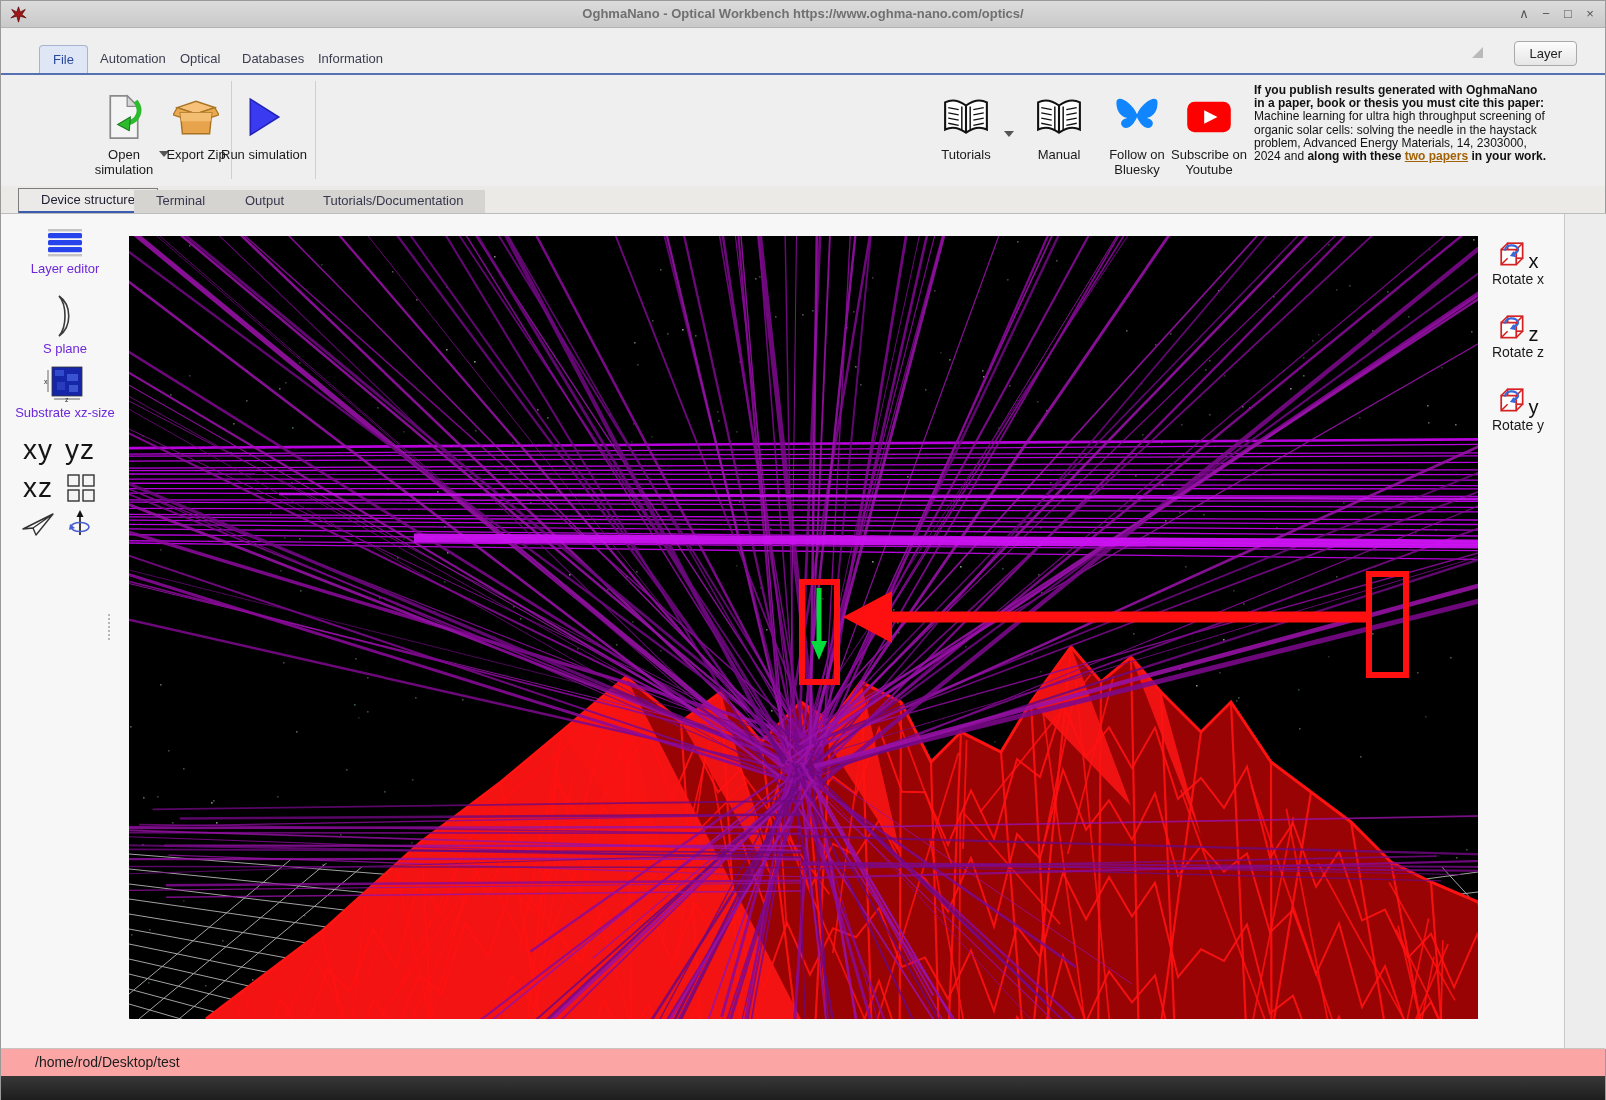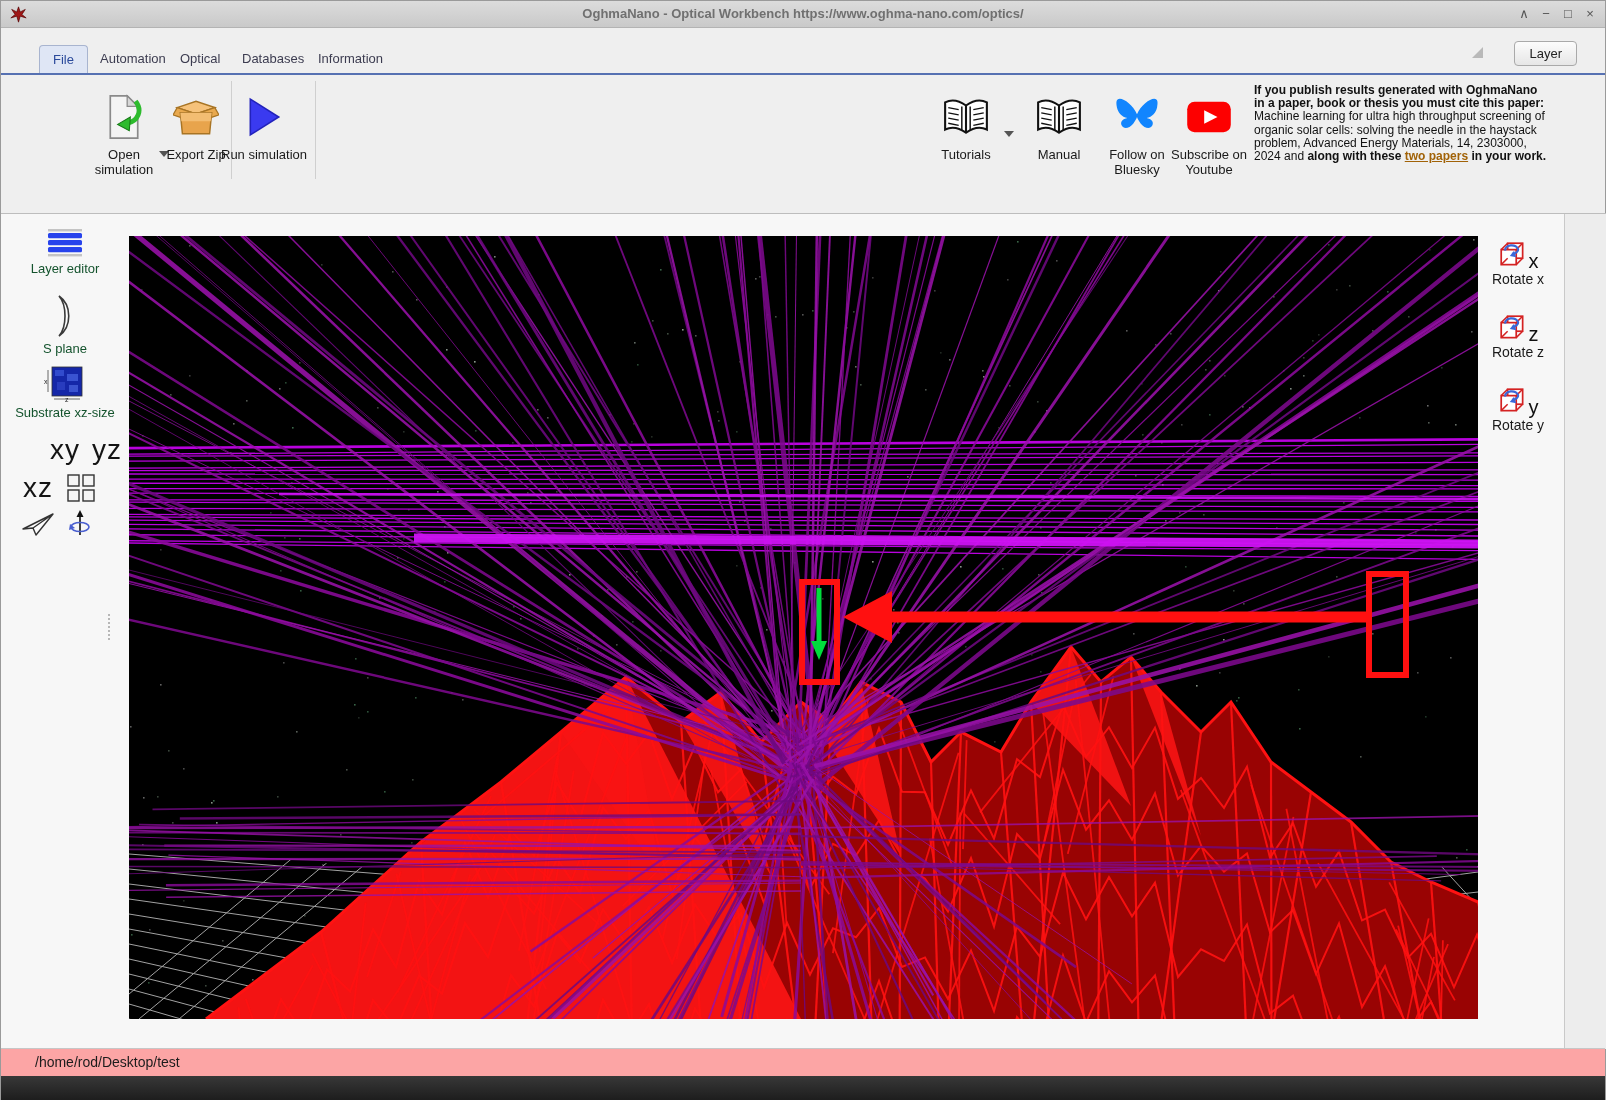--- a/index.html
+++ b/index.html
@@ -49,21 +49,21 @@
   
   #content { position:absolute; left:0; top:212px; width:1606px; height:835px;
     background:#f7f7f7; border-top:1px solid #bdbdbd; }
   #viewport { position:absolute; left:128px; top:22px; width:1349px; height:783px; background:#000; }
   #rightline { position:absolute; left:1563px; top:0; width:1px; height:835px; background:#c9c9c9; }
   #rightgutter { position:absolute; left:1564px; top:0; width:42px; height:835px; background:#ededed; }
   #splitter-dots { position:absolute; left:107px; top:400px; width:3px; height:26px;
     border-left:2px dotted #b7b7b7; }
 
   
-  .sbtn { position:absolute; left:14px; width:100px; text-align:center; color:#14532d; }
+  .sbtn { position:absolute; left:14px; width:100px; text-align:center; color:#6d28d9; }
   .sbtn .slabel { font-size:13px; line-height:15px; margin-top:3px; }
   .bigxy { font-size:28px; color:#141414; letter-spacing:1px; }
 
   
   .rctl { position:absolute; left:1486px; width:62px; text-align:center; color:#1a1a1a; }
   .rctl .axisrow { display:flex; align-items:flex-end; justify-content:center; gap:1px; }
   .rctl .axisletter { font-size:20px; color:#111; line-height:18px; }
   .rctl .rlabel { font-size:14px; line-height:15px; margin-top:2px; }
 
   
@@ -186,20 +186,26 @@
         </svg>
       </div>
       <div class="tlabel">Subscribe on Youtube</div>
     </div>
 
     <div id="citation">
       <b>If you publish results generated with OghmaNano in a paper, book or thesis you must cite this paper: </b><span>Machine learning for ultra high throughput screening of organic solar cells: solving the needle in the haystack problem, Advanced Energy Materials, 14, 2303000, 2024 and </span><b>along with these </b><a href="#">two papers</a><b> in your work.</b>
     </div>
   </div>
 
+  <div id="viewtabs">
+    <div class="vtab active" style="left:17px;">Device structure</div>
+    <div class="vtab" style="left:133px;">Terminal</div>
+    <div class="vtab" style="left:222px;">Output</div>
+    <div class="vtab" style="left:300px;">Tutorials/Documentation</div>
+  </div>
 
   <div id="content">
 
     <div class="sbtn" style="top:14px;">
       <svg class="icon" style="margin:0 auto;" width="38" height="30" viewBox="0 0 38 30">
         <rect x="2" y="1" width="34" height="2.4" fill="#c4c4c4"></rect>
         <rect x="2" y="5" width="34" height="5.2" rx="1.5" fill="#2743ec"></rect>
         <rect x="2" y="12" width="34" height="5.2" rx="1.5" fill="#2743ec"></rect>
         <rect x="2" y="19" width="34" height="5.2" rx="1.5" fill="#2743ec"></rect>
         <rect x="2" y="26" width="34" height="2.4" fill="#c4c4c4"></rect>
@@ -222,21 +228,21 @@
         <rect x="14" y="18" width="8" height="8" fill="#2a3fc0" opacity="0.9"></rect>
         <rect x="26" y="21" width="9" height="7" fill="#5572ea" opacity="0.6"></rect>
         <text x="1" y="20" font-size="7" fill="#222">x</text>
         <text x="22" y="37.5" font-size="7" fill="#222">z</text>
         <path d="M5,6 L5,28" stroke="#444" stroke-width="0.8"></path>
         <path d="M11,35 L37,35" stroke="#444" stroke-width="0.8"></path>
       </svg>
       <div class="slabel">Substrate xz-size</div>
     </div>
 
-    <div style="position:absolute; left:22px; top:220px; display:flex; gap:12px;margin-left:27px;">
+    <div style="position:absolute; left:22px; top:220px; display:flex; gap:12px;">
       <span class="bigxy">xy</span>
       <span class="bigxy">yz</span>
     </div>
 
     <div style="position:absolute; left:22px; top:258px; display:flex; gap:14px; align-items:center;">
       <span class="bigxy">xz</span>
       <svg class="icon" width="28" height="28" viewBox="0 0 28 28">
         <rect x="1" y="1" width="11" height="11" fill="#f5f5f5" stroke="#333" stroke-width="1.4"></rect>
         <rect x="16" y="1" width="11" height="11" fill="#f5f5f5" stroke="#333" stroke-width="1.4"></rect>
         <rect x="1" y="16" width="11" height="11" fill="#f5f5f5" stroke="#333" stroke-width="1.4"></rect>

